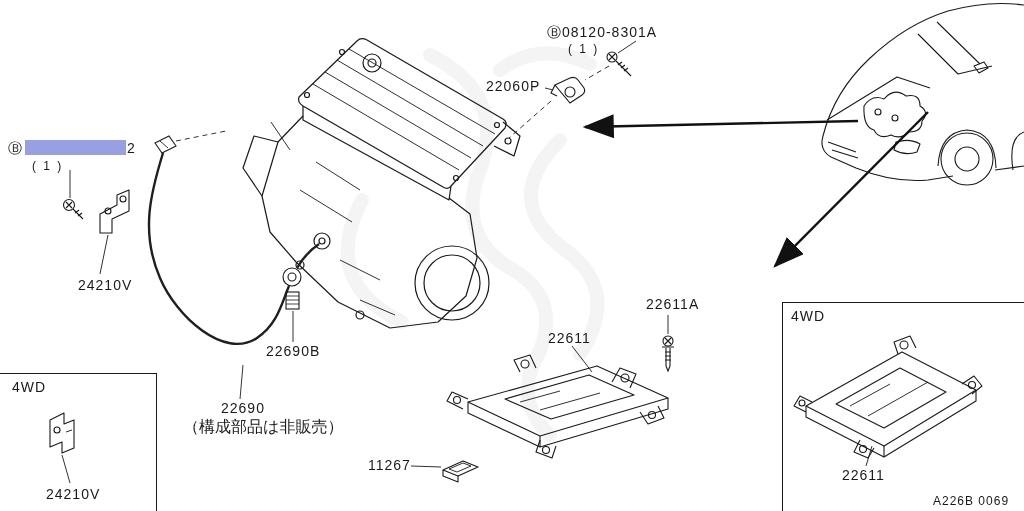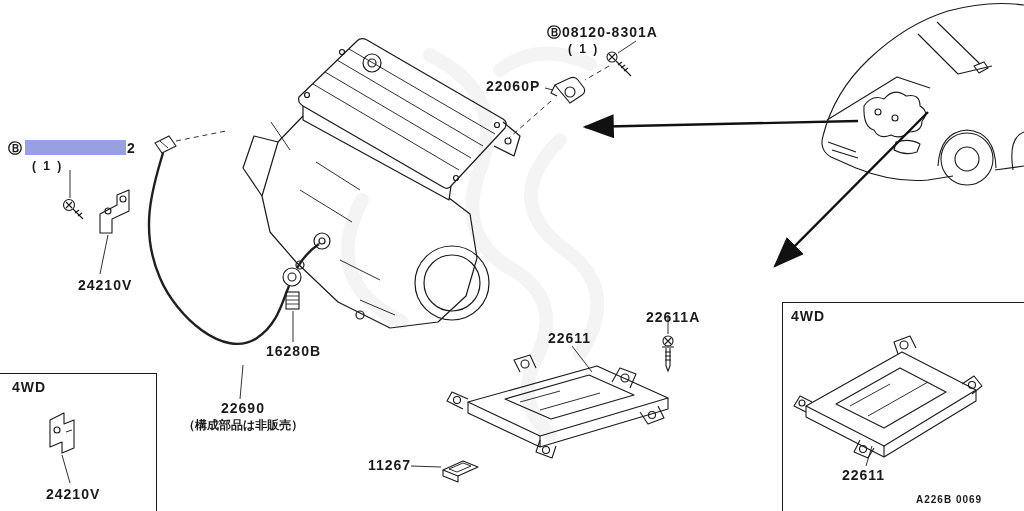--- a/index.html
+++ b/index.html
@@ -3,25 +3,25 @@
 <meta charset="utf-8">
 <style>
   html,body{margin:0;padding:0;background:#ffffff;}
   #stage{
     position:relative;width:1024px;height:511px;overflow:hidden;
     background:#ffffff;color:#1a1a1a;
     font-family:"Liberation Sans", sans-serif;
   }
   .lbl{
     position:absolute;white-space:nowrap;line-height:1;
-    font-size:14px;letter-spacing:1px;color:#1a1a1a;font-weight:bold;
+    font-size:14px;letter-spacing:1px;color:#1a1a1a;
   }
   .qty{font-size:12px;letter-spacing:2px;}
-  .note{font-size:12px;letter-spacing:0;}
-  .code{font-size:10px;letter-spacing:1px;}
+  .note{font-size:16px;letter-spacing:0;}
+  .code{font-size:12px;letter-spacing:1px;margin-left:17px;}
   .circleB{font-size:14px;letter-spacing:0;margin-right:1px;}
   .box{
     position:absolute;border:1.5px solid #1a1a1a;background:transparent;
   }
   #selected-part-row{display:flex;align-items:center;}
   .hl{
     display:inline-block;width:101px;height:15px;margin:0 1px 0 2px;
     background:#98a0e2;
   }
   svg{position:absolute;left:0;top:0;}
@@ -207,27 +207,27 @@
 
   <div class="lbl" id="selected-part-row" style="left:8px;top:140px;">
     <span class="circleB">Ⓑ</span>
       <span class="hl" style="background: rgb(152, 160, 226);"></span>
       <span>2</span>
   </div>
   <div class="lbl qty" style="left:32px;top:160px;">( 1 )</div>
 
   <div class="lbl" style="left:78px;top:278px;">24210V</div>
 
-  <div class="lbl" style="left:266px;top:344px;">16280B</div>
+  <div class="lbl" style="left:266px;top:344px;">22690B</div>
 
   <div class="lbl" style="left:215px;top:401px;margin-left:6px;">22690</div>
   <div class="lbl note" style="left:183px;top:419px;">（構成部品は非販売）</div>
 
   <div class="lbl" style="left:548px;top:331px;">22611</div>
-  <div class="lbl" style="left:646px;top:310px;">22611A</div>
+  <div class="lbl" style="left:646px;top:297px;">22611A</div>
   <div class="lbl" style="left:368px;top:458px;">11267</div>
 
   <div class="lbl" style="left:12px;top:380px;">4WD</div>
   <div class="lbl" style="left:46px;top:487px;">24210V</div>
 
   <div class="lbl" style="left:791px;top:309px;">4WD</div>
   <div class="lbl" style="left:842px;top:468px;">22611</div>
 
   <div class="lbl code" style="left:916px;top:495px;">A226B 0069</div>
 

